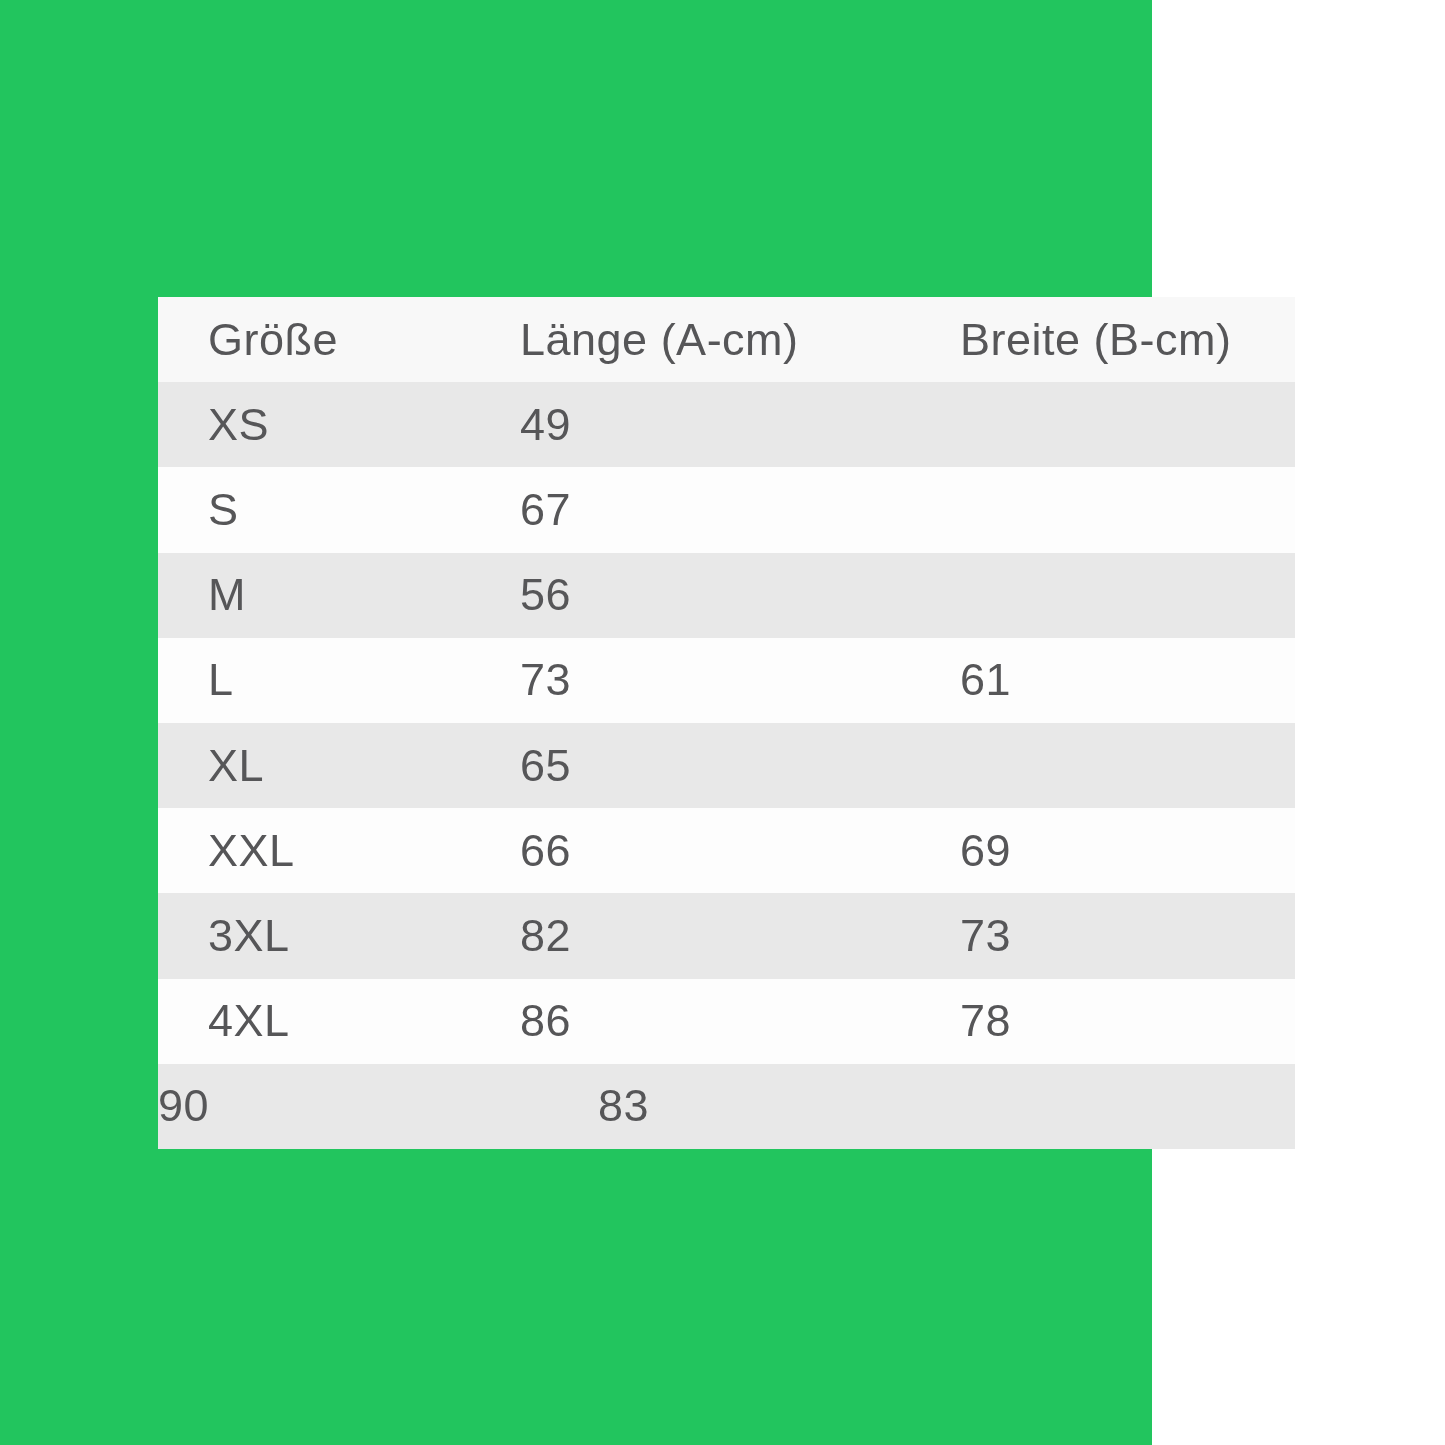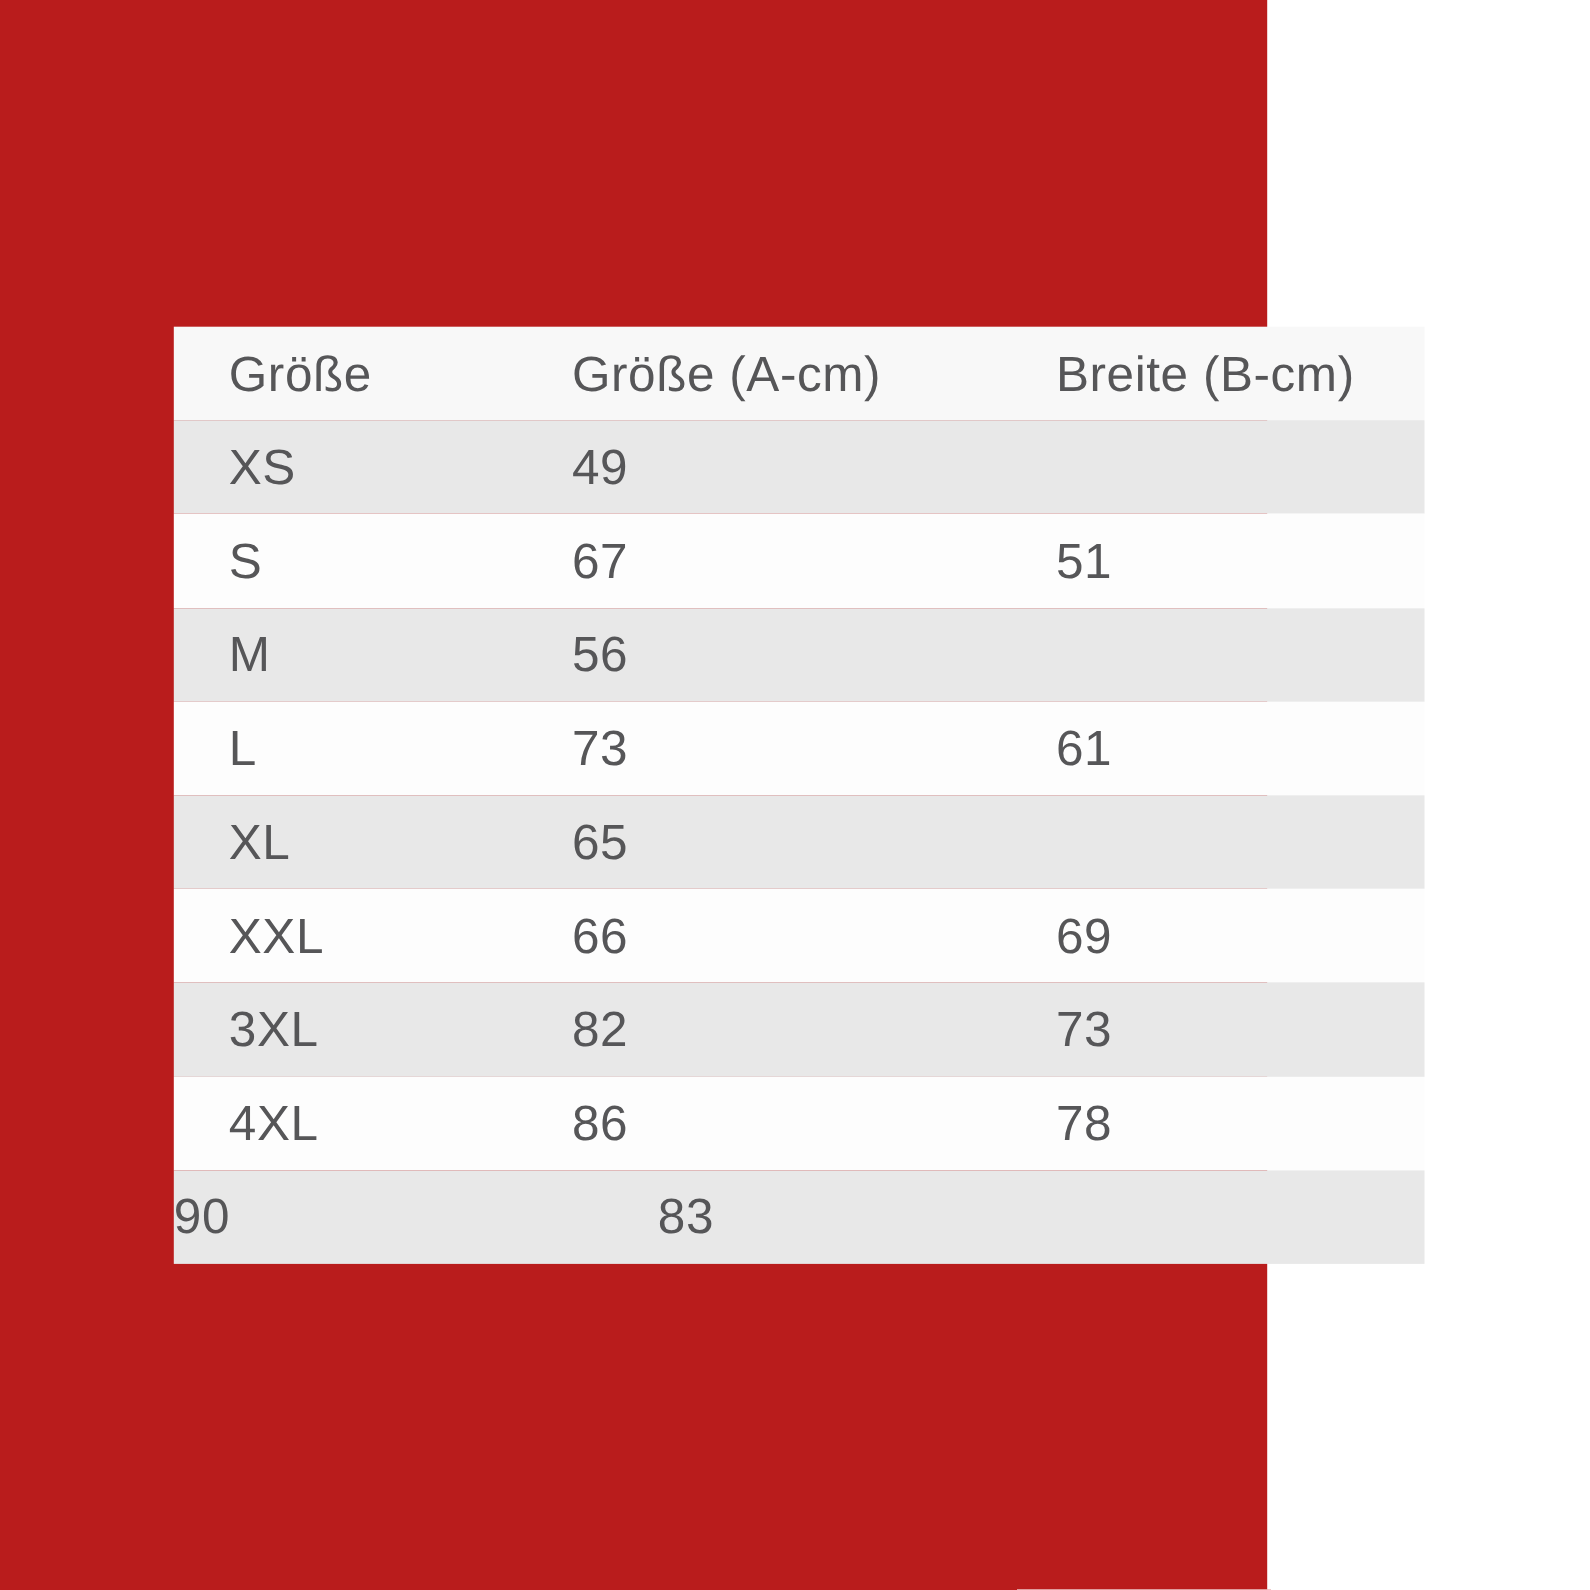--- a/index.html
+++ b/index.html
@@ -8,21 +8,21 @@
     background: #ffffff;
     width: 1445px;
     height: 1445px;
     overflow: hidden;
     font-family: "Liberation Sans", sans-serif;
   }
   .canvas {
     position: relative;
     width: 1152px;
     height: 1445px;
-    background: #b91c1c;
+    background: #22c55e;
   }
   .size-table {
     position: absolute;
     left: 158px;
     top: 297px;
     width: 1137px;
   }
   .trow {
     display: flex;
     align-items: center;
@@ -51,33 +51,32 @@
   .cell.c-width  { flex: 1; }
 </style>
 </head>
 <body>
 
 <div class="canvas">
   <div class="size-table">
 
     <div class="trow header">
       <div class="cell c-size">Größe</div>
-      <div class="cell c-length">Größe (A-cm)</div>
+      <div class="cell c-length">Länge (A-cm)</div>
       <div class="cell c-width">Breite (B-cm)</div>
     </div>
 
     <div class="trow stripe-gray">
       <div class="cell c-size">XS</div>
       <div class="cell c-width">49</div>
     </div>
 
     <div class="trow stripe-white">
       <div class="cell c-size">S</div>
       <div class="cell c-length">67</div>
-      <div class="cell c-width">51</div>
     </div>
 
     <div class="trow stripe-gray">
       <div class="cell c-size">M</div>
       <div class="cell c-width">56</div>
     </div>
 
     <div class="trow stripe-white">
       <div class="cell c-size">L</div>
       <div class="cell c-length">73</div>

